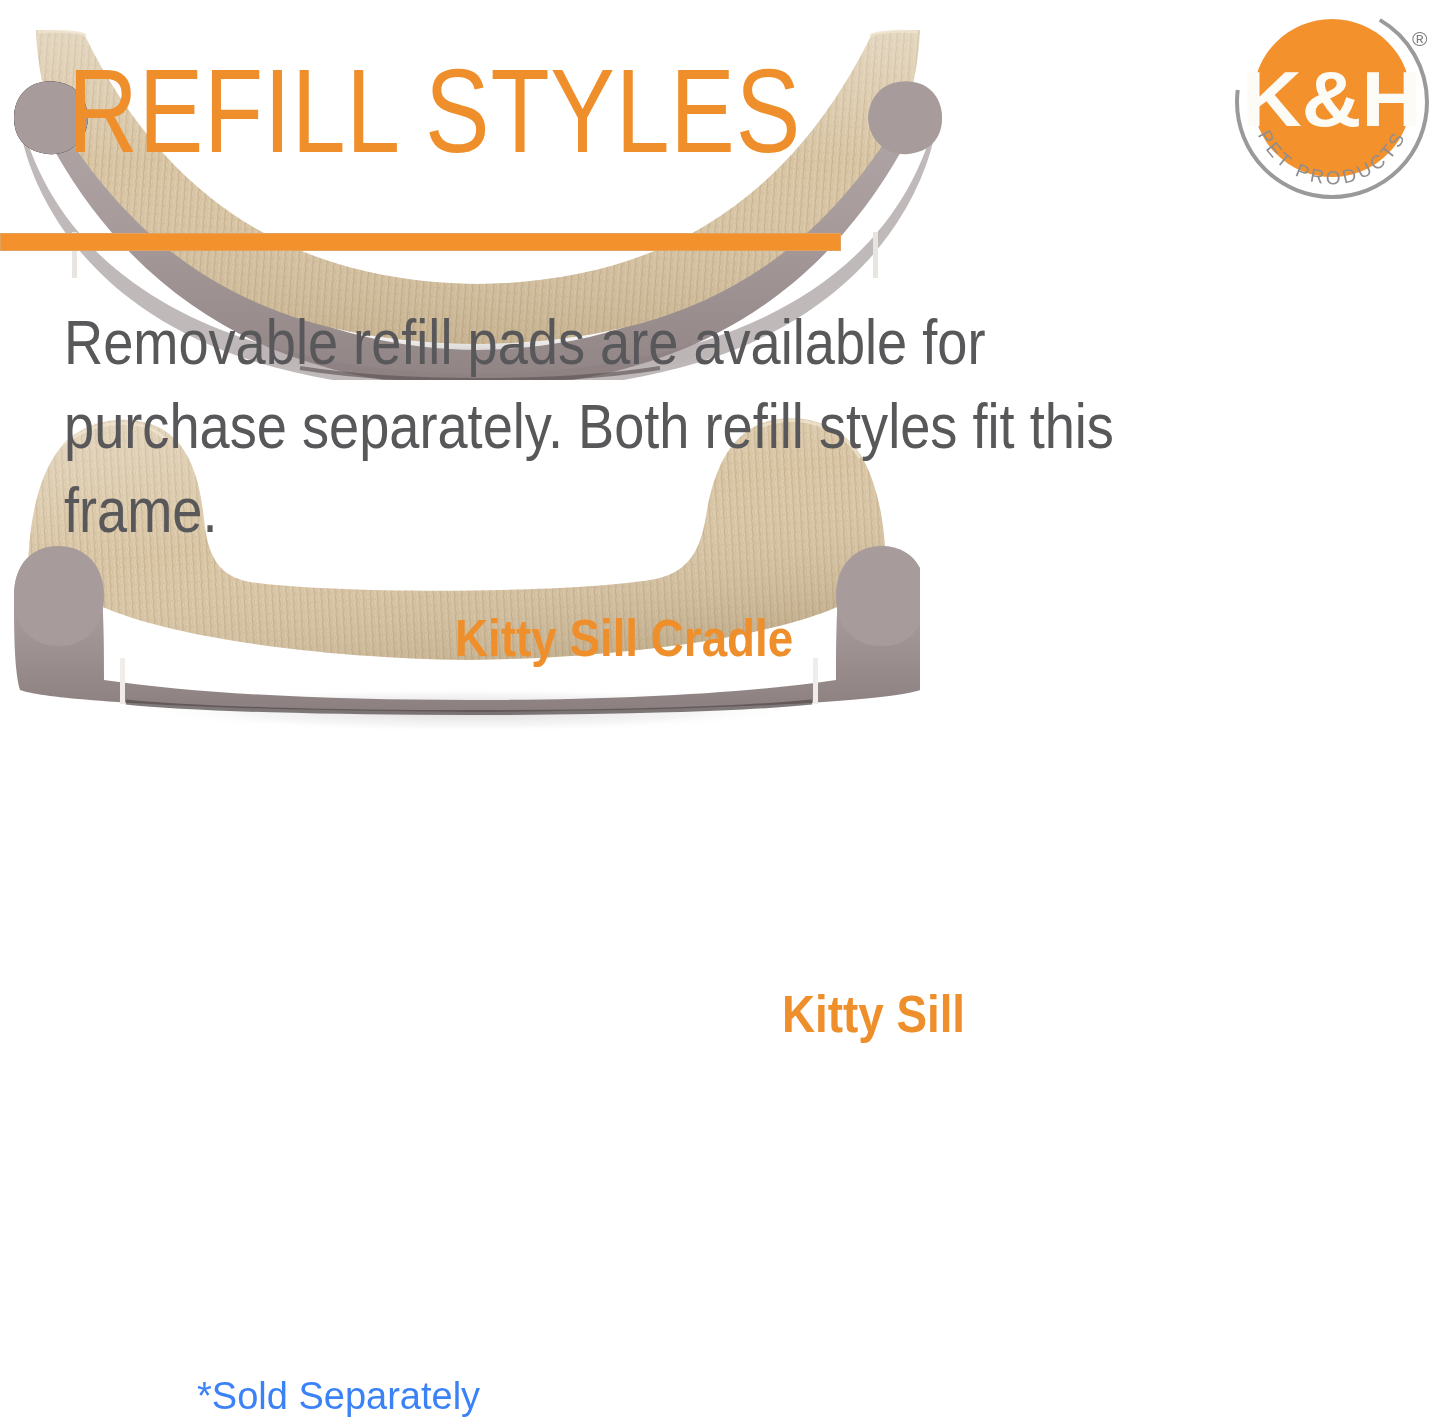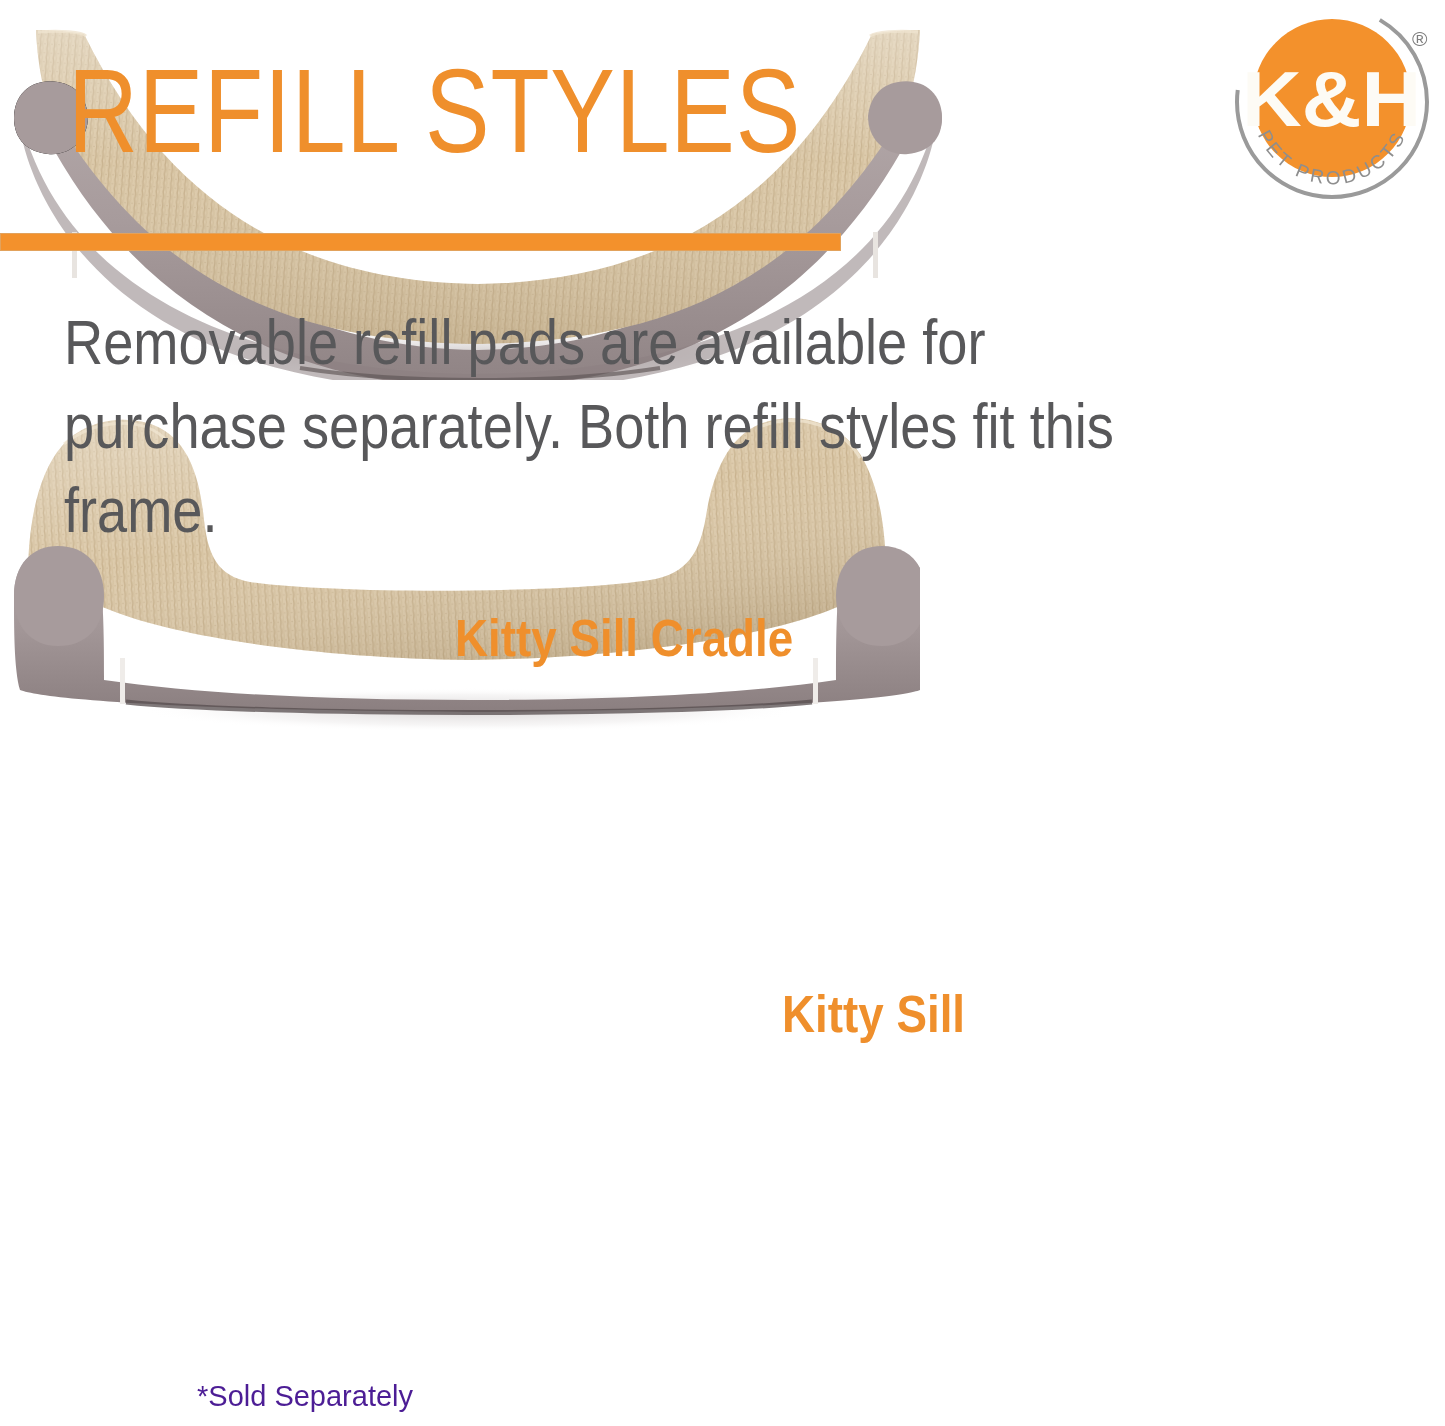--- a/index.html
+++ b/index.html
@@ -84,24 +84,24 @@
   #label-cradle { left: 455px; top: 612px; transform-origin: left top; }
   #label-sill  { left: 782px; top: 988px; transform-origin: left top; }
   #art-cradle { left: 160px; top: 596px;  width: 950px; height: 380px; }
   #art-sill   { left: 375px; top: 972px;  width: 920px; height: 350px; }
 
   
   #footnote {
     position: absolute;
     left: 197px;
     top: 1376px;
-    font-size: 29px;
+    font-size: 38px;
     line-height: 40px;
     font-weight: 400;
-    color: #4c1d95;
+    color: #3b82f6;
     white-space: nowrap;
   }
 </style>
 </head>
 <body>
 
 <div id="page">
 
   <div id="title">REFILL STYLES</div>
 

